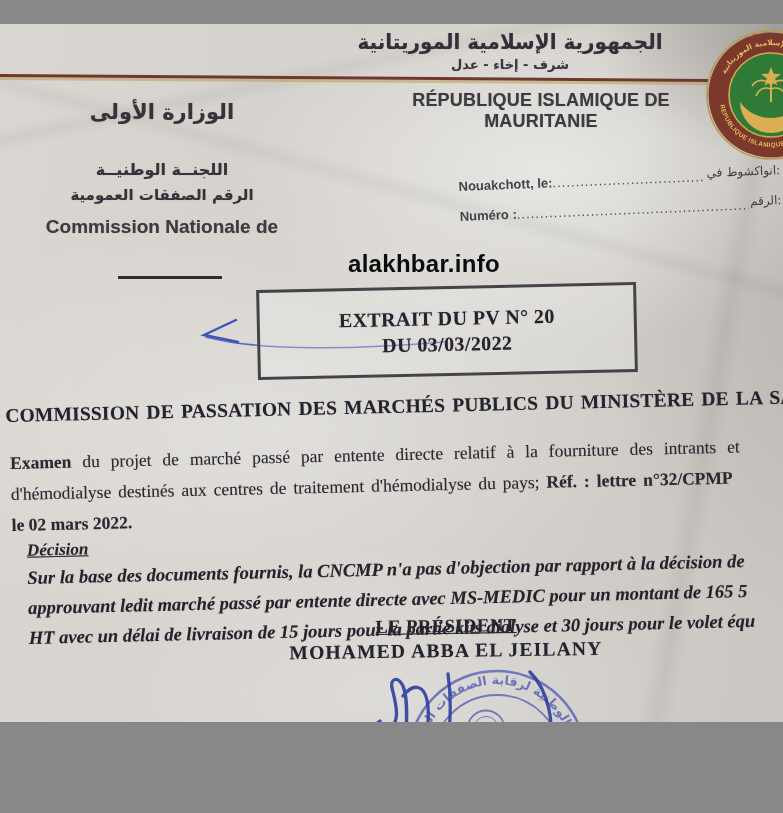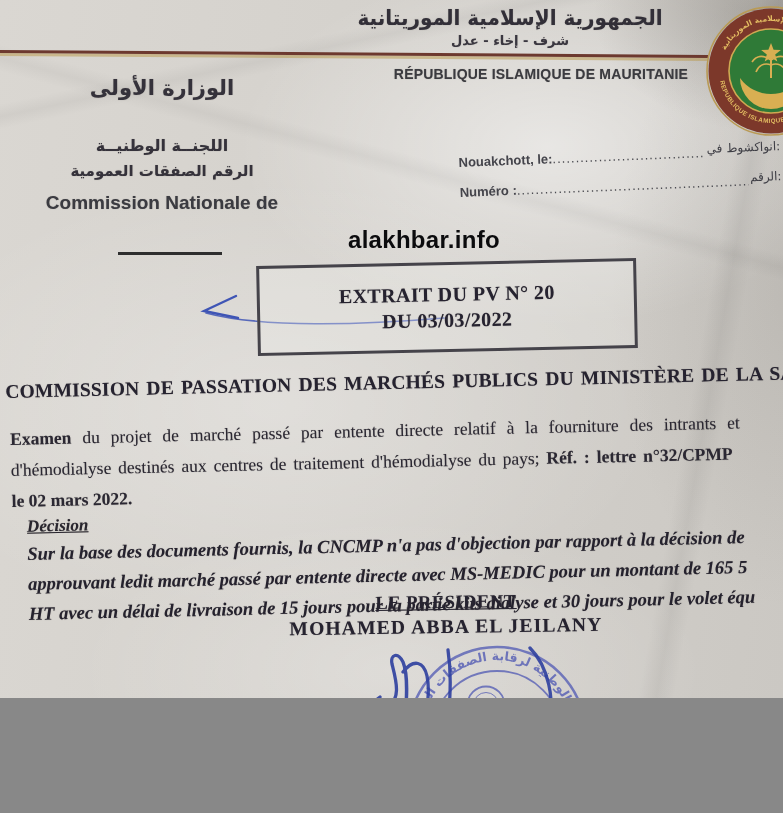--- a/index.html
+++ b/index.html
@@ -6,39 +6,40 @@
   .page{
     position:relative;width:783px;height:698px;overflow:hidden;
     font-family:"Liberation Serif",serif;color:#2b2830;
     background:
       radial-gradient(ellipse 260px 170px at 99% 2%, rgba(80,76,70,.32), transparent 70%),
       radial-gradient(ellipse 240px 420px at 101% 42%, rgba(110,106,100,.16), transparent 75%),
       radial-gradient(ellipse 430px 250px at 70% 21%, rgba(255,255,255,.5), transparent 72%),
       radial-gradient(ellipse 520px 300px at 35% 58%, rgba(255,255,255,.28), transparent 75%),
       radial-gradient(ellipse 420px 200px at 50% 96%, rgba(255,255,255,.25), transparent 75%),
       linear-gradient(97deg,#dad7d2,#d3d0cb 55%,#cbc8c3);
+    margin-top: 24px;
   }
   .page::before{content:"";position:absolute;inset:0;pointer-events:none;
     background:
       linear-gradient(168deg, transparent 12%, rgba(0,0,0,.045) 13.5%, transparent 15%),
       linear-gradient(195deg, transparent 28%, rgba(0,0,0,.04) 29.5%, transparent 31%),
       linear-gradient(100deg, transparent 84%, rgba(0,0,0,.05) 86%, transparent 88%);
   }
   .abs{position:absolute;}
   .ctr{text-align:center;}
   .sans{font-family:"Liberation Sans",sans-serif;}
   .arabic{font-family:"DejaVu Sans",sans-serif;}
   .scan{text-shadow:0 0 1px rgba(70,64,58,.4);}
 
   
   .ar-republic{left:343px;top:6px;width:334px;font-weight:bold;font-size:20px;color:#322f38;transform:scaleY(1.04);}
   .ar-motto{left:395px;top:33px;width:230px;font-weight:bold;font-size:13px;color:#3a3740;}
   .rule{left:0;top:50px;width:708px;height:3px;background:#6d392f;
         box-shadow:0 3px 0 rgba(186,152,72,.5);transform:rotate(.4deg);transform-origin:left center;}
-  .fr-republic{left:368px;top:66px;width:346px;font-weight:bold;font-size:14px;letter-spacing:.2px;color:#3b3b40;}
+  .fr-republic{left:368px;top:66px;width:346px;font-weight:bold;font-size:18px;letter-spacing:.2px;color:#3b3b40;}
   .fr-motto{left:368px;top:88px;width:346px;font-weight:bold;font-size:12.5px;word-spacing:5px;color:#4a4a51;}
 
   
   .lb{left:22px;width:280px;font-weight:bold;color:#35323b;}
   .pm-ar{top:76px;font-size:21px;}
   .pm-fr{top:108px;font-size:19px;letter-spacing:1.2px;color:#3b3b41;}
   .cn-ar1{top:136px;font-size:16px;}
   .cn-ar2{top:162px;font-size:15px;}
   .cn-fr1{top:192px;font-size:19px;color:#3b3b41;}
   .cn-fr2{top:215px;font-size:19px;color:#3b3b41;}

